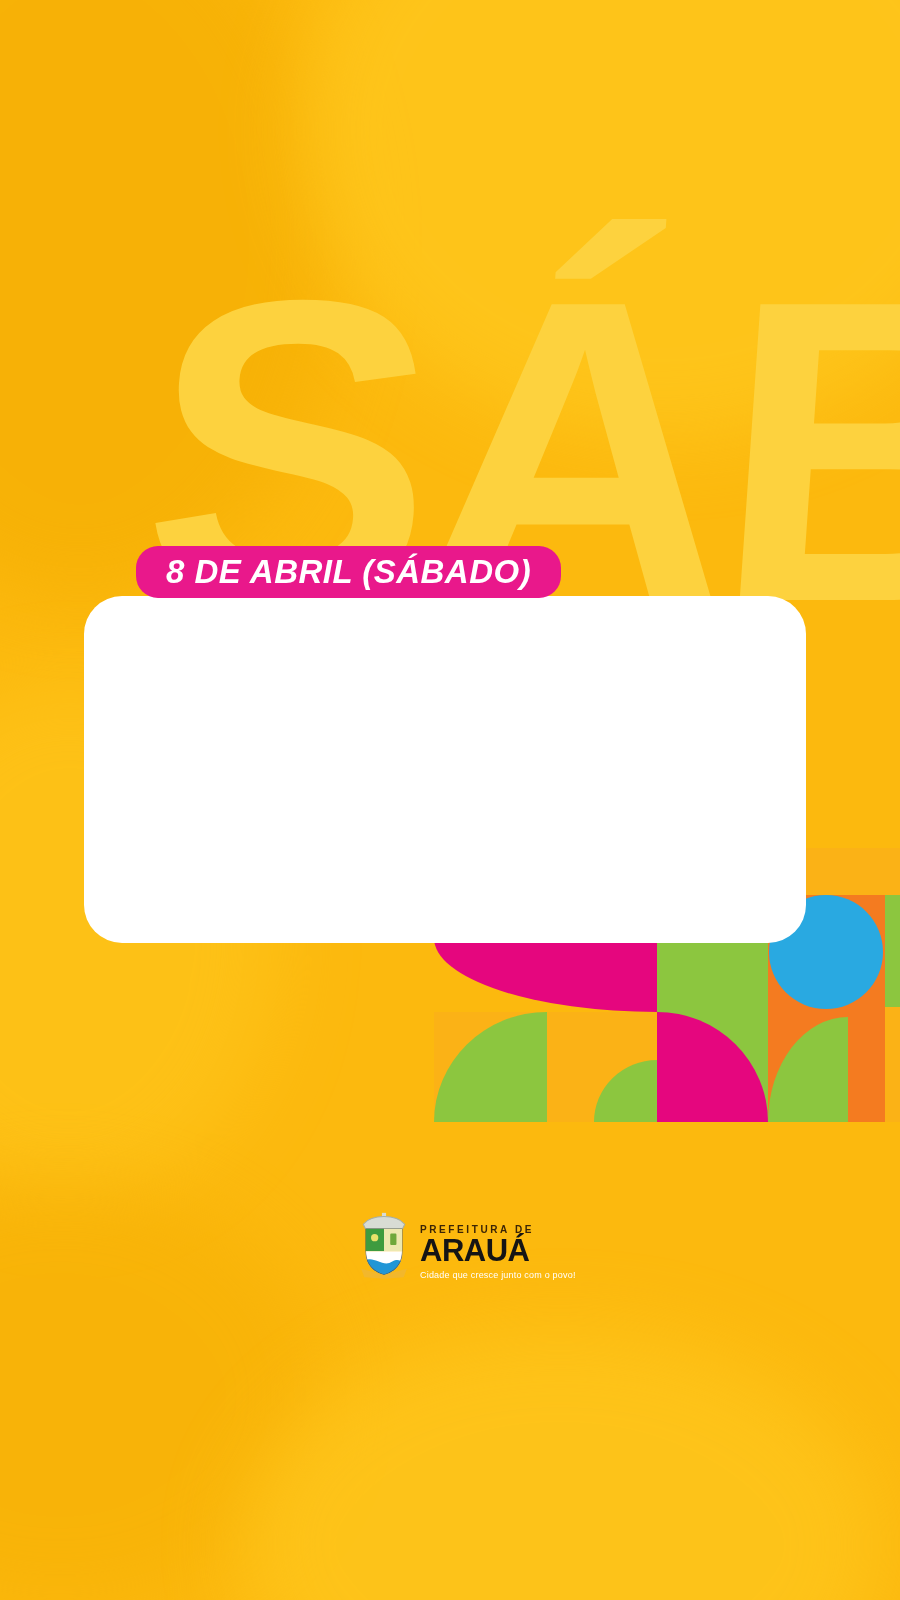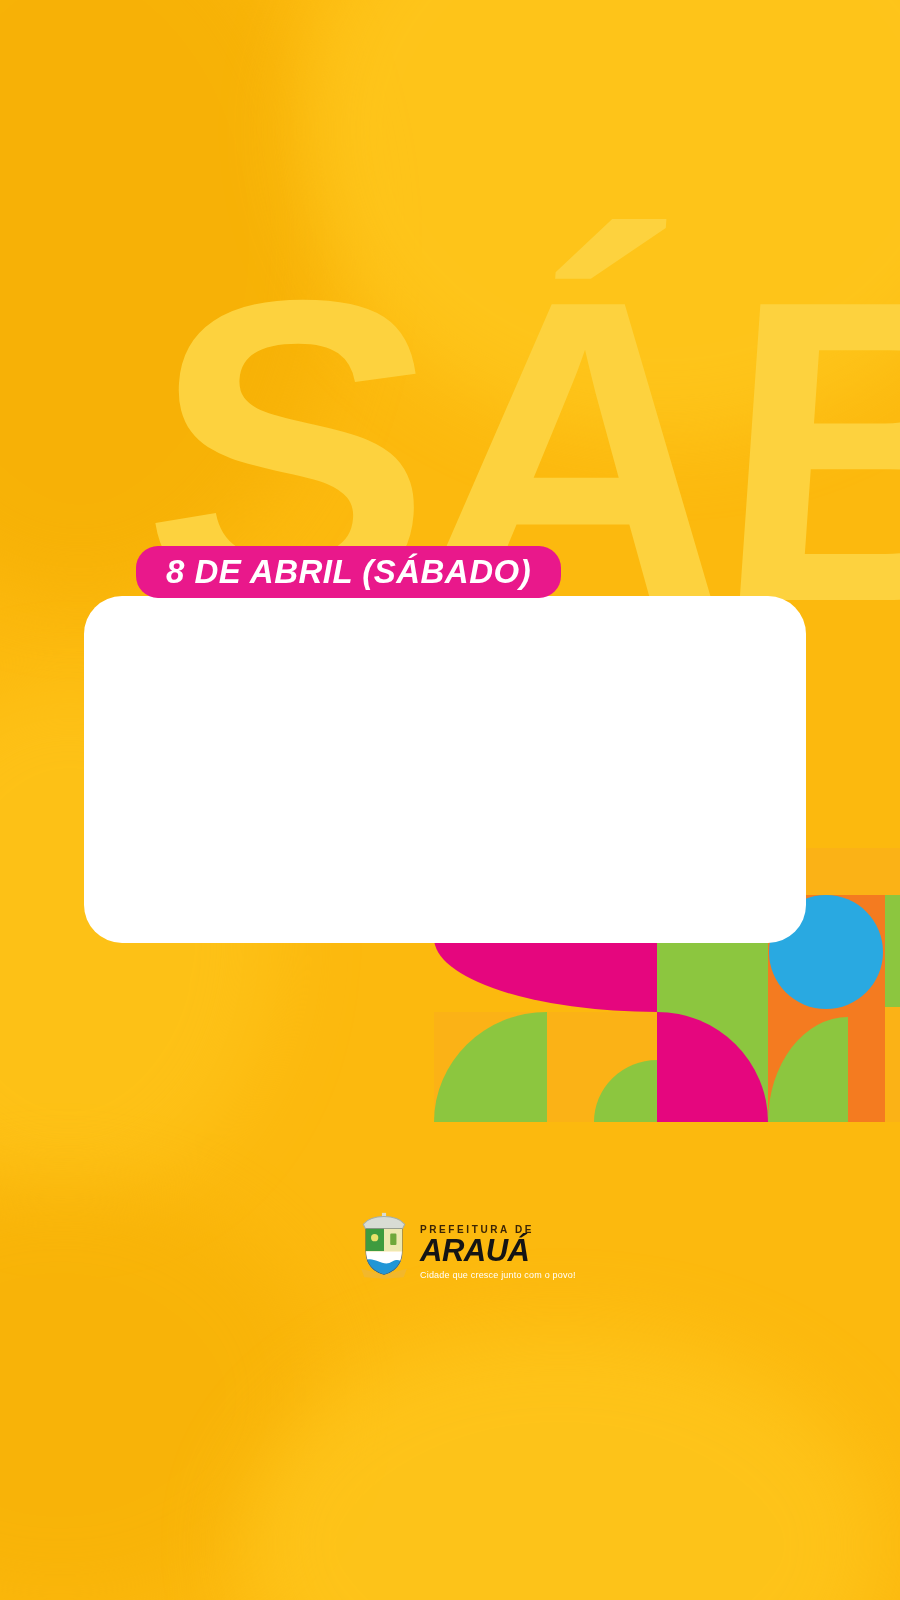--- a/index.html
+++ b/index.html
@@ -53,21 +53,21 @@
 
   .footer{position:absolute;left:356px;top:1210px;display:flex;align-items:flex-end;z-index:3;}
   .crest{width:56px;height:70px;margin-right:8px;}
   .footer-text{display:flex;flex-direction:column;margin-top:14px;}
   .org-small{
     font-size:10px;font-weight:700;letter-spacing:2.6px;
     color:#3B2506;
   }
   .org-name{
     font-size:31px;font-weight:700;letter-spacing:-0.5px;
-    color:#151515;line-height:30px;margin-top:1px;font-style:italic;
+    color:#151515;line-height:30px;margin-top:1px;
   }
   .tagline{
     font-size:9px;color:#FFFFFF;margin-top:4px;letter-spacing:0.2px;white-space:nowrap;
   }
 </style>
 </head>
 <body>
 
 <div class="blob dark" style="left:-180px;top:-120px;width:520px;height:720px;opacity:.55;"></div>
 <div class="blob light" style="left:300px;top:-180px;width:720px;height:620px;opacity:.7;"></div>

